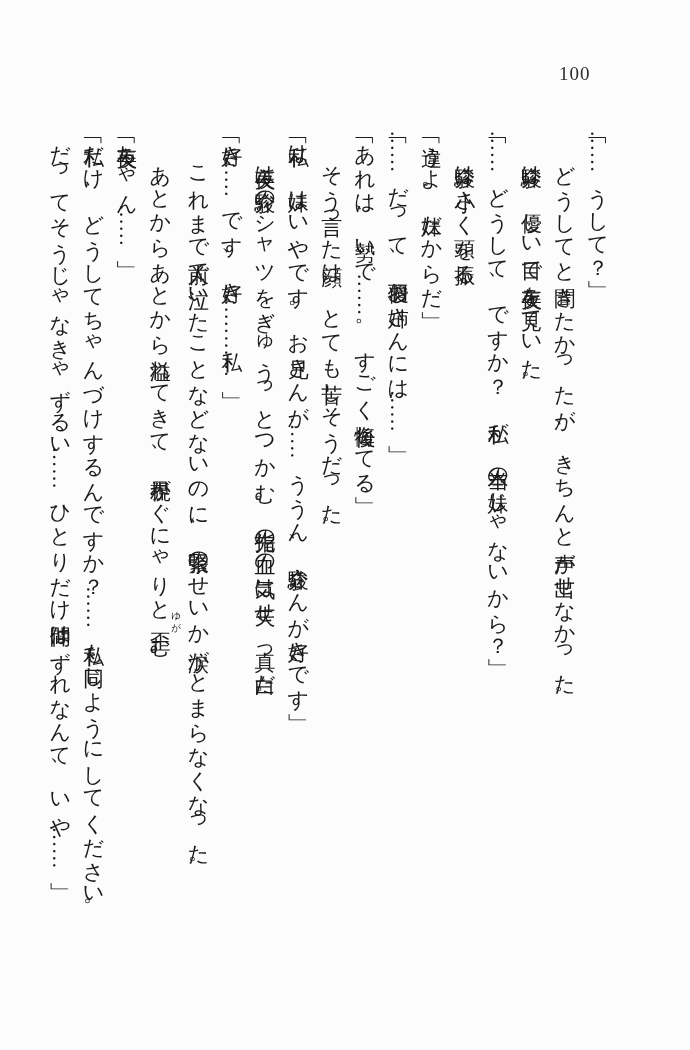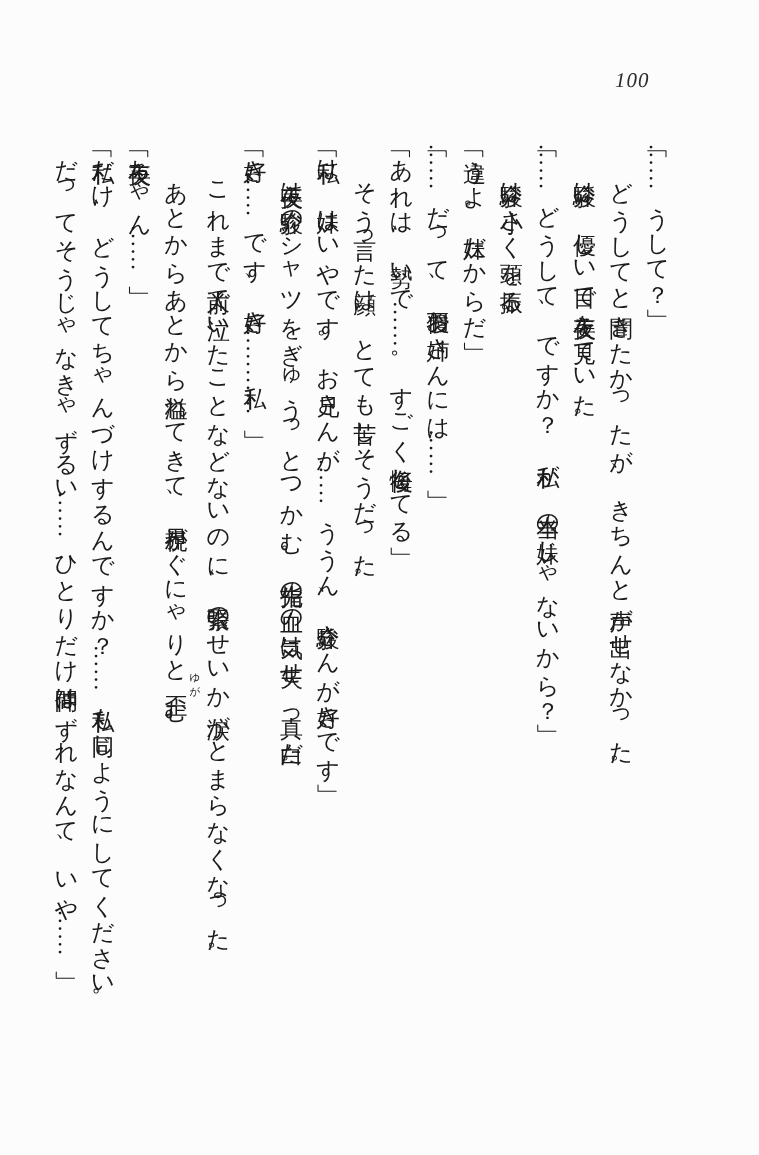--- a/index.html
+++ b/index.html
@@ -12,21 +12,20 @@
     width: 690px;
     height: 1050px;
     background: #fcfcfc;
     overflow: hidden;
     font-family: "Liberation Serif", "DejaVu Serif", serif;
   }
   .page-number {
     position: absolute;
     top: 63px;
     left: 559px;
-    font-style: italic;
     font-size: 19px;
     letter-spacing: 1px;
     color: #2b2b2b;
   }
   .text-body {
     position: absolute;
     top: 130px;
     right: 76px;
     height: 808px;
     writing-mode: vertical-rl;

